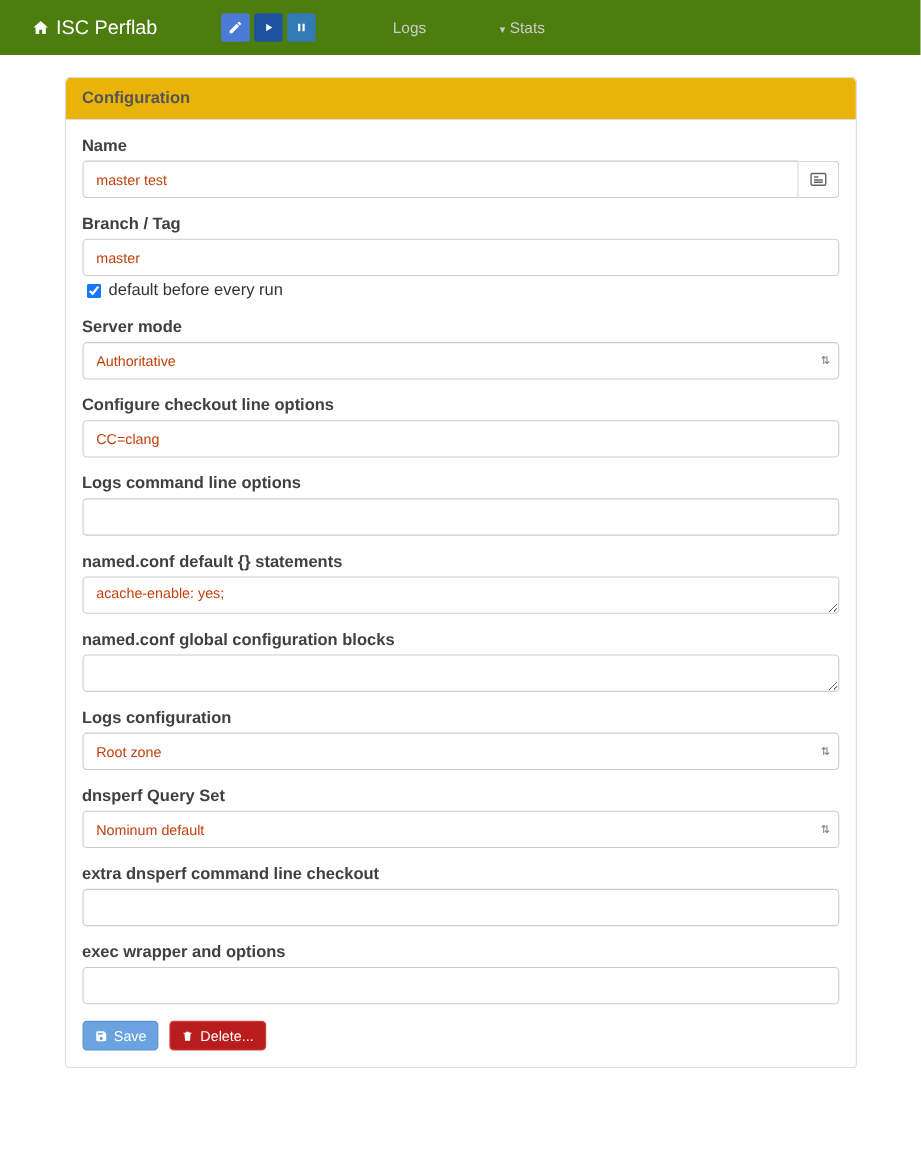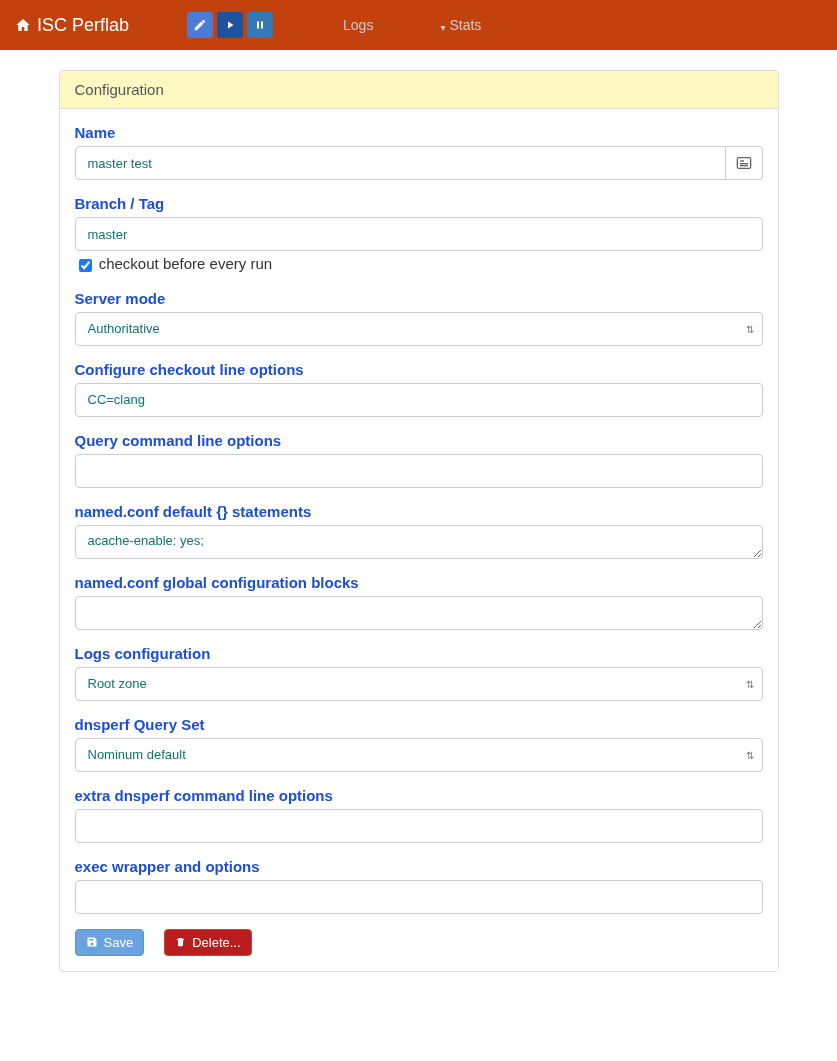--- a/index.html
+++ b/index.html
@@ -4,26 +4,26 @@
 <style>
   * { box-sizing: border-box; }
   body {
     margin: 0;
     font-family: -apple-system, BlinkMacSystemFont, "Segoe UI", Helvetica, Arial, sans-serif;
     font-size: 14px;
     color: #333;
     background: #fff;
   }
   .navbar {
-    background: #c2410c;
+    background: #4d7c0f;
     color: #ccc;
     height: 50px;
     display: flex;
     align-items: center;
-    padding: 0 15px;
+    padding: 0 29px;
     gap: 43px;
   }
   .navbar-brand {
     color: #fff;
     font-size: 18px;
     display: flex;
     align-items: center;
     margin-right: 15px;
     font-weight: 400;
   }
@@ -64,50 +64,51 @@
   .container {
     max-width: 720px;
     margin: 20px auto 0;
     padding: 0;
   }
   .panel {
     border: 1px solid #ddd;
     border-radius: 4px;
   }
   .panel-heading {
-    background: #fef9c3;
+    background: #eab308;
     border-bottom: 1px solid #ddd;
     padding: 10px 15px;
     border-radius: 4px 4px 0 0;
     color: #555;
     font-size: 15px;
+    font-weight: bold;
   }
   .panel-body {
     padding: 15px;
   }
   .form-group {
     margin-bottom: 15px;
   }
   .form-group:last-child {
     margin-bottom: 0;
   }
   label.control-label {
     font-weight: 700;
     display: block;
     margin-bottom: 5px;
-    color: #1d4ed8;
+    color: #404040;
     font-size: 15px;
   }
   .form-control {
     display: block;
     width: 100%;
     height: 34px;
     padding: 6px 12px;
     font-size: 13px;
-    color: #0f766e;
+    color: #c2410c;
     background: #fff;
     border: 1px solid #ccc;
     border-radius: 4px;
     font-family: inherit;
   }
   textarea.form-control {
     height: auto;
     min-height: 34px;
     resize: vertical;
     line-height: 1.4;
@@ -162,21 +163,21 @@
     gap: 6px;
     padding: 5px 10px;
     font-size: 13px;
     border-radius: 4px;
     border: 1px solid transparent;
     cursor: pointer;
     color: #fff;
   }
   .btn-save { background: #6ba3e0; border-color: #5b93d0; }
   .btn-delete { background: #b91c1c; border-color: #d43f3a; }
-  .btns-row { display: flex; gap: 20px; }
+  .btns-row { display: flex; gap: 10px; }
   svg { display: block; }
 </style>
 </head>
 <body>
 
 <div class="navbar">
   <a class="navbar-brand">
     <span class="home-icon">
       <svg width="16" height="16" viewBox="0 0 24 24" fill="#fff">
           <path d="M12 3l10 9h-3v9h-5v-6h-4v6H5v-9H2z"></path>
@@ -236,40 +237,40 @@
             </span>
           </span>
         </div>
       </div>
 
       <div class="form-group">
         <label class="control-label">Branch / Tag</label>
         <input class="form-control" value="master" style="">
         <div class="checkbox-row">
           <input type="checkbox" checked="" style="">
-          <span>checkout before every run</span>
+          <span>default before every run</span>
         </div>
       </div>
 
       <div class="form-group">
         <label class="control-label">Server mode</label>
         <div class="select-wrap">
           <select class="form-control">
             <option>Authoritative</option>
           </select>
         </div>
       </div>
 
       <div class="form-group">
         <label class="control-label">Configure checkout line options</label>
         <input class="form-control" value="CC=clang" style="">
       </div>
 
       <div class="form-group">
-        <label class="control-label">Query command line options</label>
+        <label class="control-label">Logs command line options</label>
         <input class="form-control" value="" style="">
       </div>
 
 
       <div class="form-group">
         <label class="control-label">named.conf default {} statements</label>
         <textarea class="form-control" rows="1" style="">acache-enable: yes;</textarea>
       </div>
 
       <div class="form-group">
@@ -289,21 +290,21 @@
       <div class="form-group">
         <label class="control-label">dnsperf Query Set</label>
         <div class="select-wrap">
           <select class="form-control">
             <option>Nominum default</option>
           </select>
         </div>
       </div>
 
       <div class="form-group">
-        <label class="control-label">extra dnsperf command line options</label>
+        <label class="control-label">extra dnsperf command line checkout</label>
         <input class="form-control" value="" style="">
       </div>
 
       <div class="form-group">
         <label class="control-label">exec wrapper and options</label>
         <input class="form-control" value="" style="">
       </div>
 
       <div class="btns-row">
         <button class="btn btn-save">

